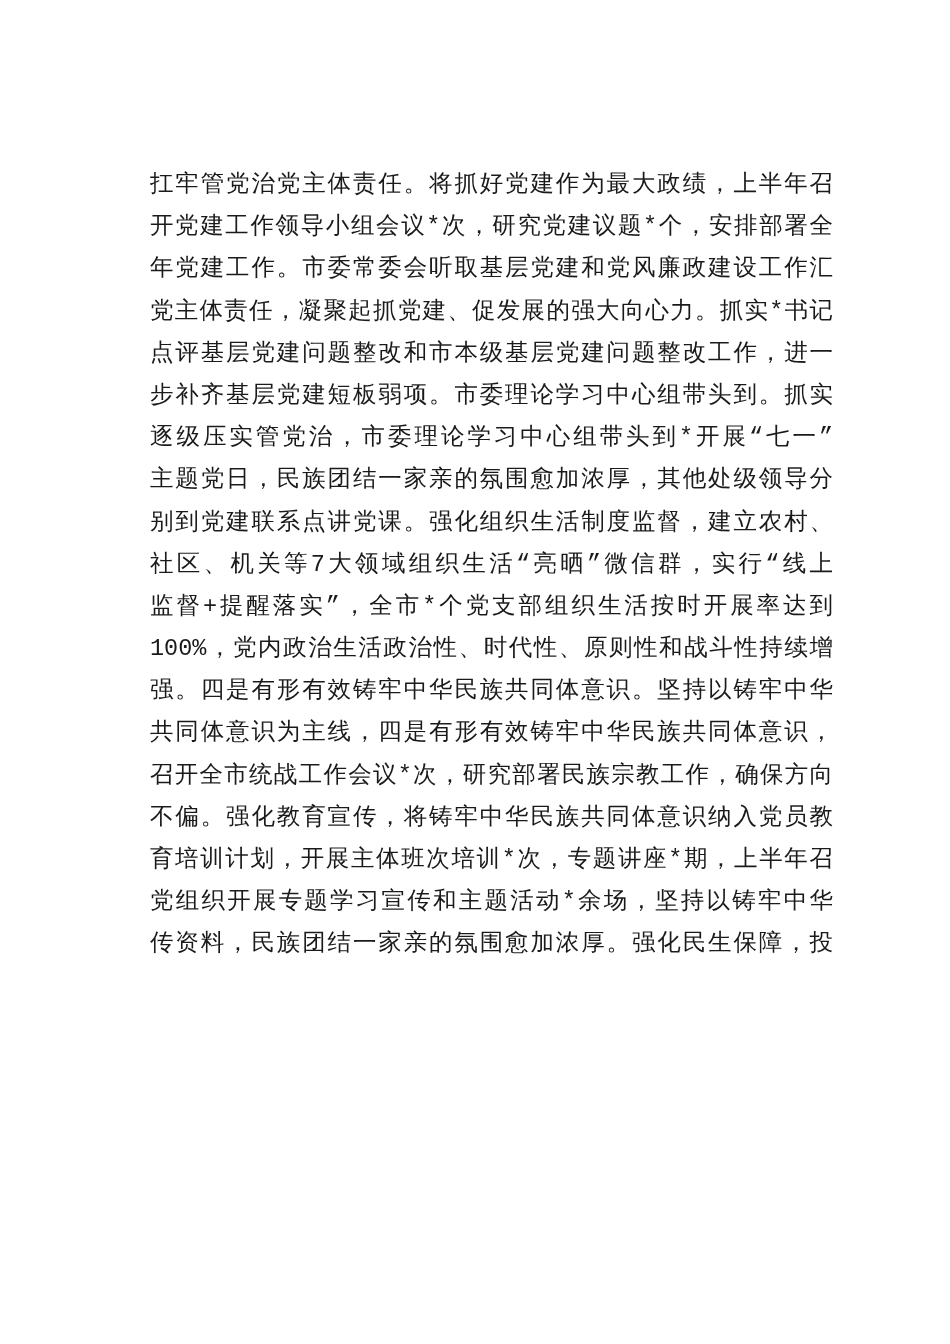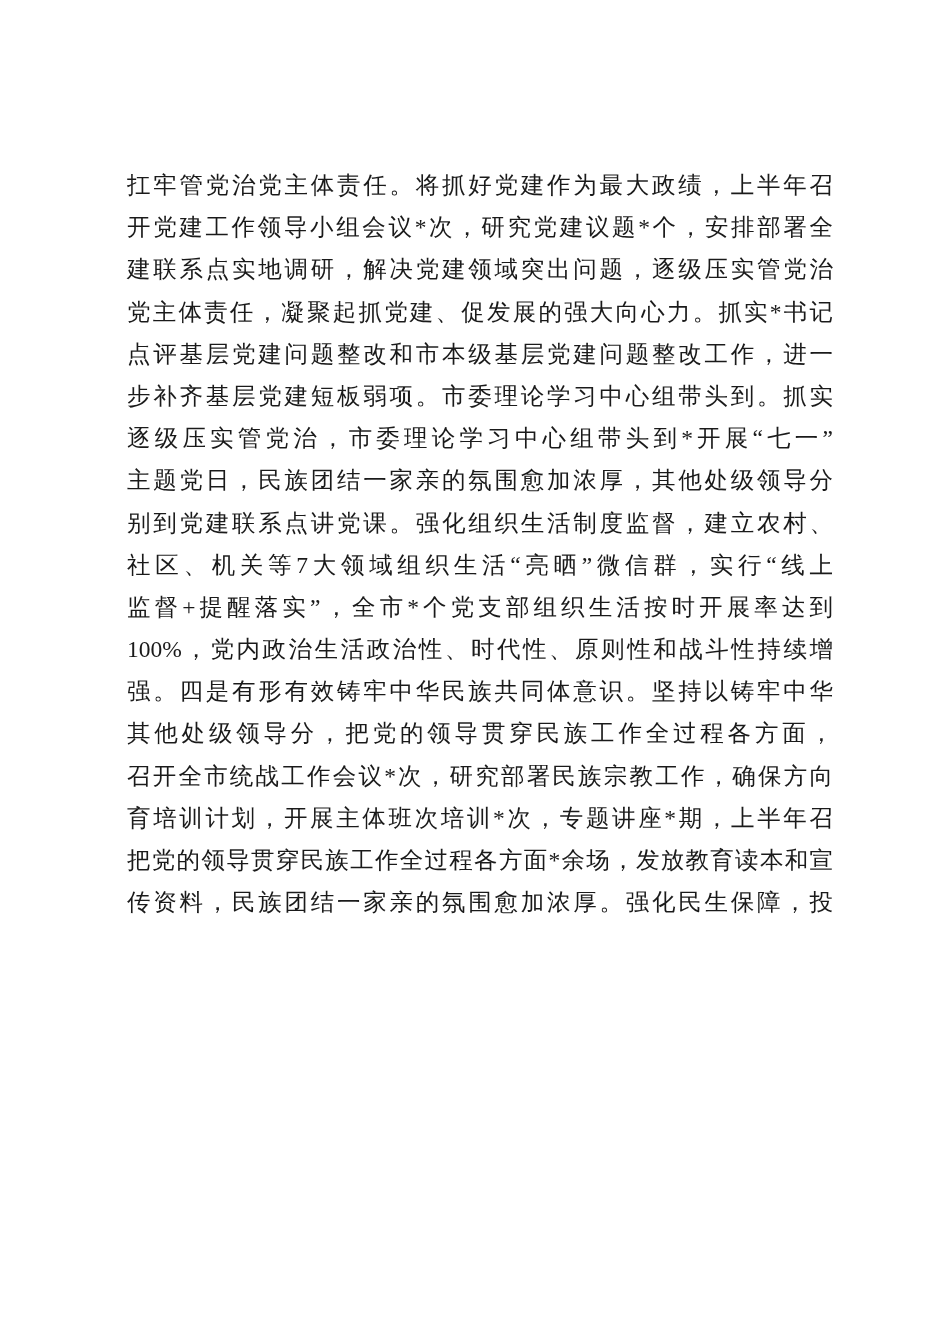--- a/index.html
+++ b/index.html
@@ -24,46 +24,48 @@
     .body-text {
       position: absolute;
       left: 127px;
       top: 164px;
       width: 706px;
     }
     .line {
       display: block;
       height: 42.2px;
       line-height: 42.2px;
-      font-family: Liberation Serif, serif;
+      font-family: Liberation Mono, monospace;
       font-size: 23.5px;
       color: #1a1a1a;
       white-space: nowrap;
       text-align: justify;
       text-align-last: justify;
       letter-spacing: 0px;
+      margin-left: 23px;
     }
   </style>
 </head>
 <body>
 
 <div class="page">
   <div class="body-text">
     <span class="line">扛牢管党治党主体责任。将抓好党建作为最大政绩，上半年召</span>
     <span class="line">开党建工作领导小组会议*次，研究党建议题*个，安排部署全</span>
-    <span class="line">建联系点实地调研，解决党建领域突出问题，逐级压实管党治</span>
+    <span class="line">年党建工作。市委常委会听取基层党建和党风廉政建设工作汇</span>
     <span class="line">党主体责任，凝聚起抓党建、促发展的强大向心力。抓实*书记</span>
     <span class="line">点评基层党建问题整改和市本级基层党建问题整改工作，进一</span>
     <span class="line">步补齐基层党建短板弱项。市委理论学习中心组带头到。抓实</span>
     <span class="line">逐级压实管党治，市委理论学习中心组带头到*开展“七一”</span>
     <span class="line">主题党日，民族团结一家亲的氛围愈加浓厚，其他处级领导分</span>
     <span class="line">别到党建联系点讲党课。强化组织生活制度监督，建立农村、</span>
     <span class="line">社区、机关等7大领域组织生活“亮晒”微信群，实行“线上</span>
     <span class="line">监督+提醒落实”，全市*个党支部组织生活按时开展率达到</span>
     <span class="line">100%，党内政治生活政治性、时代性、原则性和战斗性持续增</span>
     <span class="line">强。四是有形有效铸牢中华民族共同体意识。坚持以铸牢中华</span>
-    <span class="line">其他处级领导分，把党的领导贯穿民族工作全过程各方面，</span>
+    <span class="line">共同体意识为主线，四是有形有效铸牢中华民族共同体意识，</span>
     <span class="line">召开全市统战工作会议*次，研究部署民族宗教工作，确保方向</span>
+    <span class="line">不偏。强化教育宣传，将铸牢中华民族共同体意识纳入党员教</span>
     <span class="line">育培训计划，开展主体班次培训*次，专题讲座*期，上半年召</span>
-    <span class="line">把党的领导贯穿民族工作全过程各方面*余场，发放教育读本和宣</span>
+    <span class="line">党组织开展专题学习宣传和主题活动*余场，坚持以铸牢中华</span>
     <span class="line">传资料，民族团结一家亲的氛围愈加浓厚。强化民生保障，投</span>
   </div>
 </div>
 
 </body></html>

